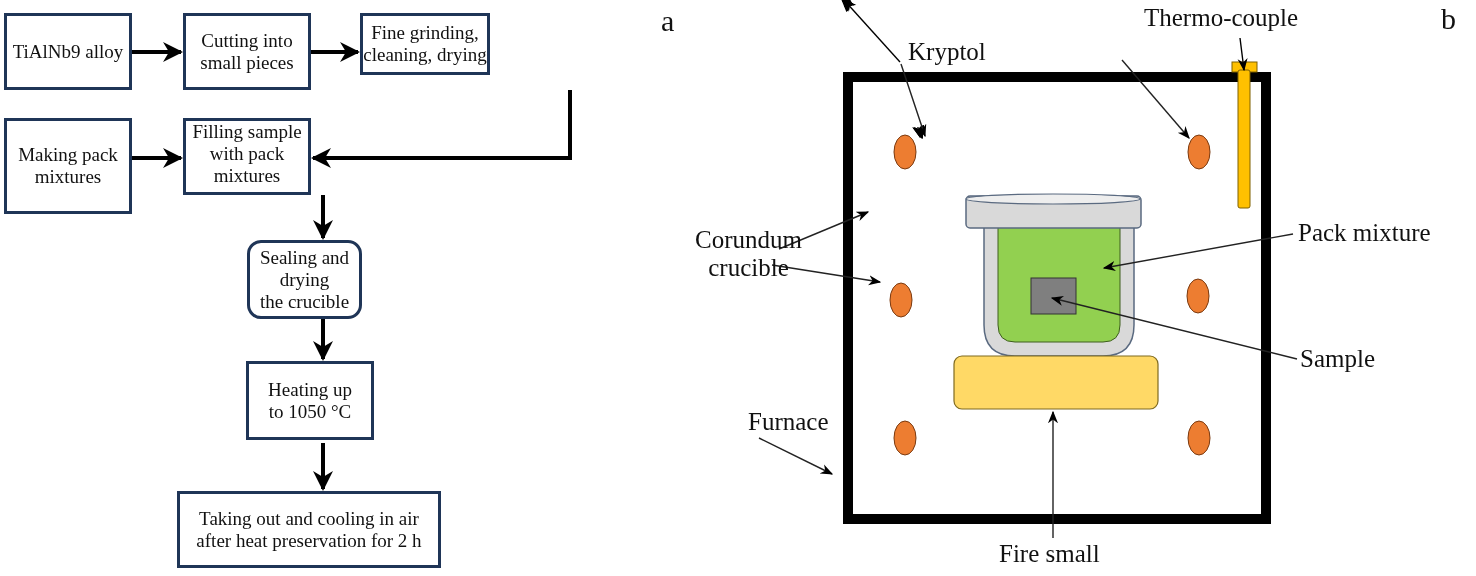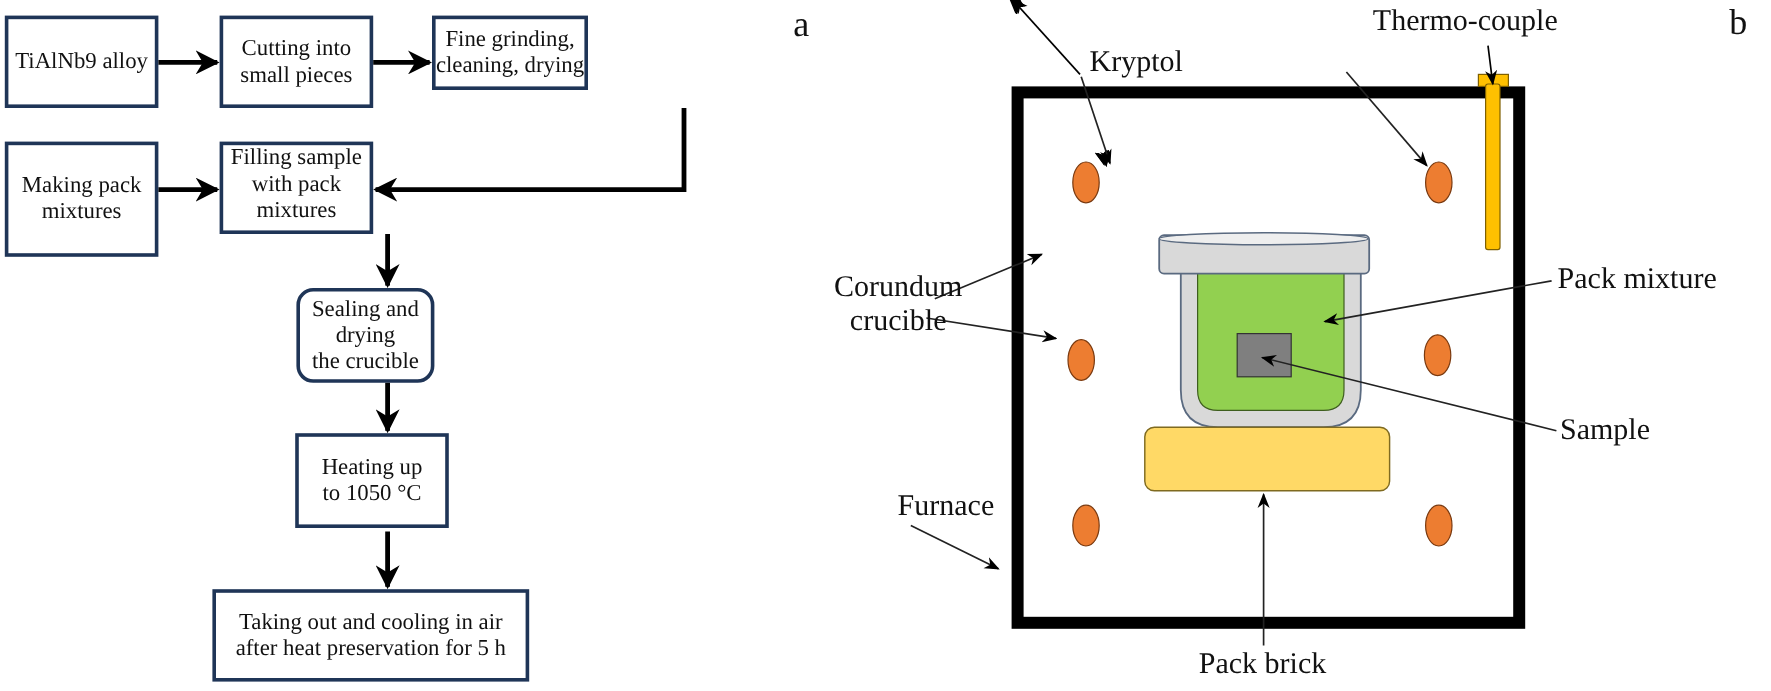--- a/index.html
+++ b/index.html
@@ -29,21 +29,21 @@
   <div class="box" style="left:183px; top:118px; width:128px; height:77px; align-items:flex-start; padding-top:0;">Filling sample
 with pack
 mixtures</div>
 
   <div class="box" style="left:247px; top:240px; width:115px; height:79px;border-radius:14px;">Sealing and
 drying
 the crucible</div>
   <div class="box" style="left:246px; top:361px; width:128px; height:79px;">Heating up
 to 1050 °C</div>
   <div class="box" style="left:177px; top:491px; width:264px; height:77px;">Taking out and cooling in air
-after heat preservation for 5 h</div>
+after heat preservation for 2 h</div>
 </div>
 
 <svg width="1476" height="576">
   <defs>
     <marker id="bigArrow" viewBox="0 0 10 10" refX="9" refY="5" markerWidth="5" markerHeight="5" orient="auto">
       <path d="M0,0 L10,5 L0,10 L3,5 Z" fill="#000"></path>
     </marker>
     <marker id="thinArrow" viewBox="0 0 10 10" refX="9" refY="5" markerWidth="9" markerHeight="9" orient="auto">
       <path d="M0,1 L10,5 L0,9 L3,5 Z" fill="#000"></path>
     </marker>
@@ -182,13 +182,13 @@
 </svg>
 
 <div class="panel-label" style="left:1441px; top:4px;">b</div>
 <div class="lbl" style="left:1144px; top:4px;">Thermo-couple</div>
 <div class="lbl" style="left:908px; top:38px;">Kryptol</div>
 <div class="lbl" style="left:695px; top:226px; text-align:center;">Corundum
 crucible</div>
 <div class="lbl" style="left:1298px; top:219px;">Pack mixture</div>
 <div class="lbl" style="left:1300px; top:345px;">Sample</div>
 <div class="lbl" style="left:712px; top:408px;margin-left:36px;">Furnace</div>
-<div class="lbl" style="left:999px; top:540px;">Pack brick</div>
+<div class="lbl" style="left:999px; top:540px;">Fire small</div>
 
 </body></html>

